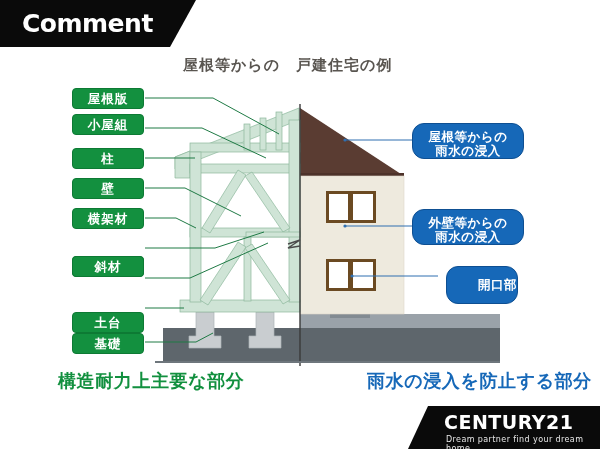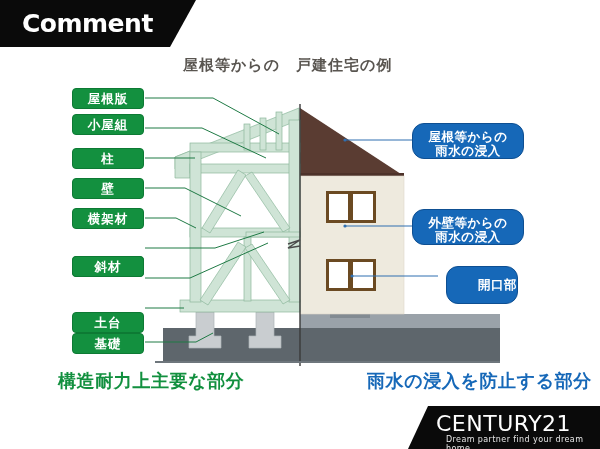--- a/index.html
+++ b/index.html
@@ -44,21 +44,21 @@
   .caption{position:absolute;font-size:18px;font-weight:bold;letter-spacing:0.6px;}
   #caption-left{left:58px;top:369px;color:#12903f;}
   #caption-right{left:331px;top:369px;color:#1668b8;margin-left:36px;}
 
   
   #logo{
     position:absolute;left:408px;top:406px;width:192px;height:43px;background:#0a0a0a;
     clip-path:polygon(20px 0, 192px 0, 192px 43px, 0 43px);
   }
   #logo .brand{
-    position:absolute;left:28px;top:5px;color:#fff;font-size:22px;font-weight:normal;
+    position:absolute;left:36px;top:5px;color:#fff;font-size:19px;font-weight:bold;
     letter-spacing:0.5px;font-family:"DejaVu Sans",sans-serif;
   }
   #logo .tag{
     position:absolute;left:38px;top:29px;color:#e8e8e8;font-size:8px;
     letter-spacing:0.4px;font-family:"DejaVu Sans",sans-serif;
   }
 
   
   #art{position:absolute;left:0;top:0;width:600px;height:449px;}
 </style>

